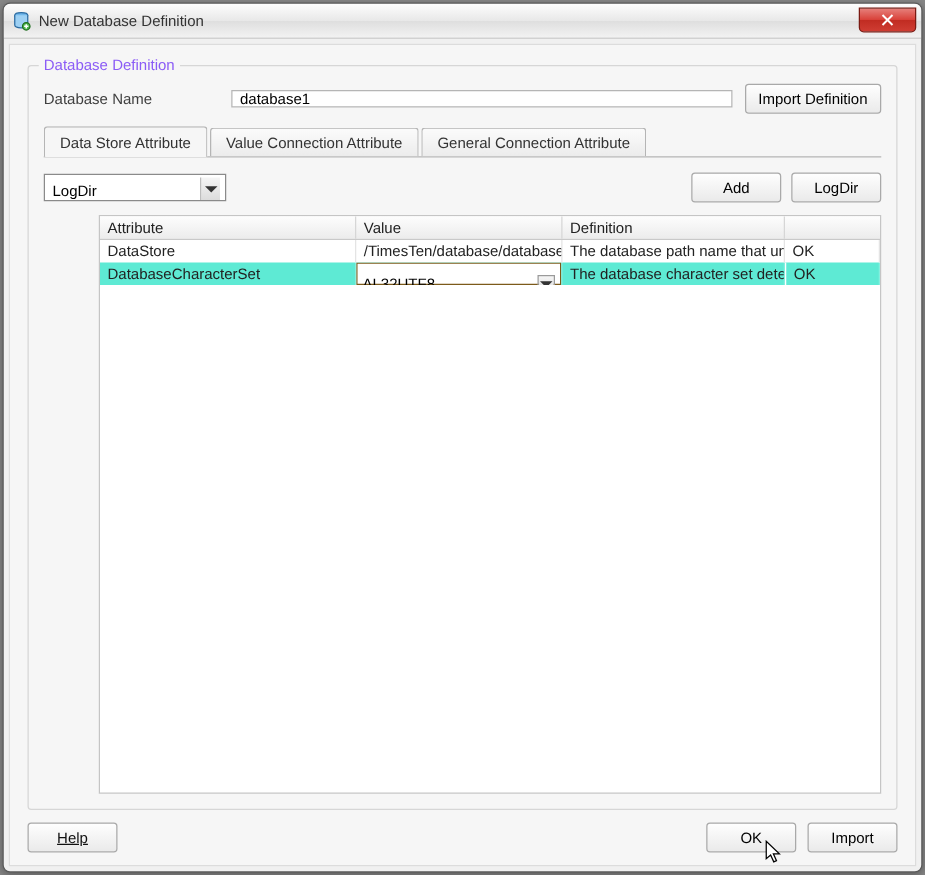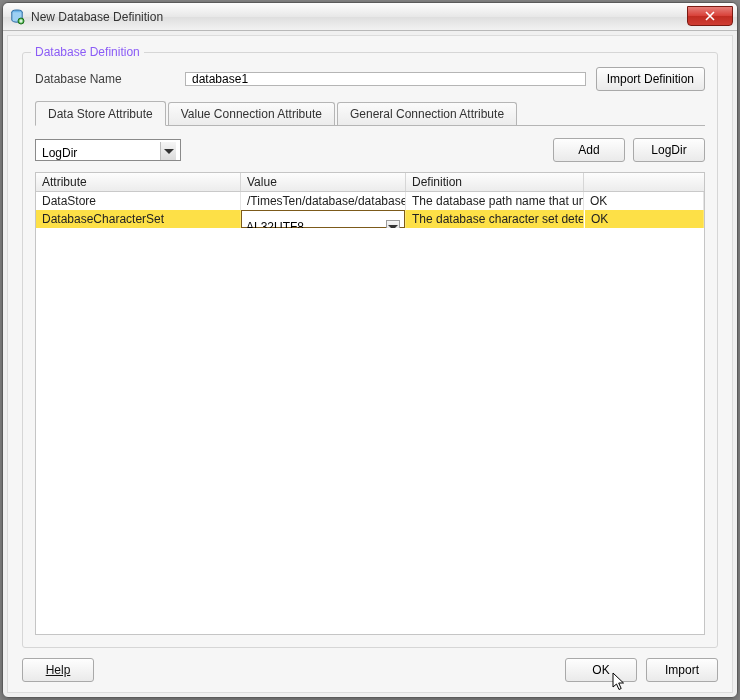--- a/index.html
+++ b/index.html
@@ -138,21 +138,21 @@
     background: linear-gradient(#f5f5f5,#dcdcdc);
     border-left:1px solid #bdbdbd;
     display:flex; align-items:center; justify-content:center;
   }
   
   .grid {
     flex:1;
     border:1px solid #c5c5c5;
     background:#fff;
     overflow:hidden;
-    display:flex; flex-direction:column;
+    display:flex; flex-direction:column;margin-left:44px;
   }
   .grid-head {
     display:flex;
     background: linear-gradient(#fdfdfd,#ececec);
     border-bottom:1px solid #c9c9c9;
   }
   .col {
     padding: 2px 6px;
     border-right:1px solid #d6d6d6;
     text-align:left;
@@ -161,21 +161,21 @@
     overflow:hidden; white-space:nowrap; text-overflow:ellipsis;
   }
   .c-attr { width: 205px; }
   .c-val  { width: 165px; }
   .c-def  { width: 178px; }
   .c-stat { flex:1; border-right:none; }
   .grid-body { flex:1; overflow:auto; }
   .grow {
     display:flex; height:18px; align-items:stretch;justify-content:flex-end;
   }
-  .grow.sel { background:#fde047; color:#fff; }
+  .grow.sel { background:#5eead4; color:#fff; }
   .grow .col { border-right:1px solid #e4e4e4; display:flex; align-items:center; }
   .grow.sel .col { border-right-color: rgba(255,255,255,0.25); }
   .grow.sel .c-stat { border-left:1px solid #fff; }
   
   .val-editor {
     width:100%; height:100%;
     display:flex; align-items:center;
     border:1px solid #7c5a1a;
     background:#fff; color:#000;
     padding:16px 4px 0 4px;

